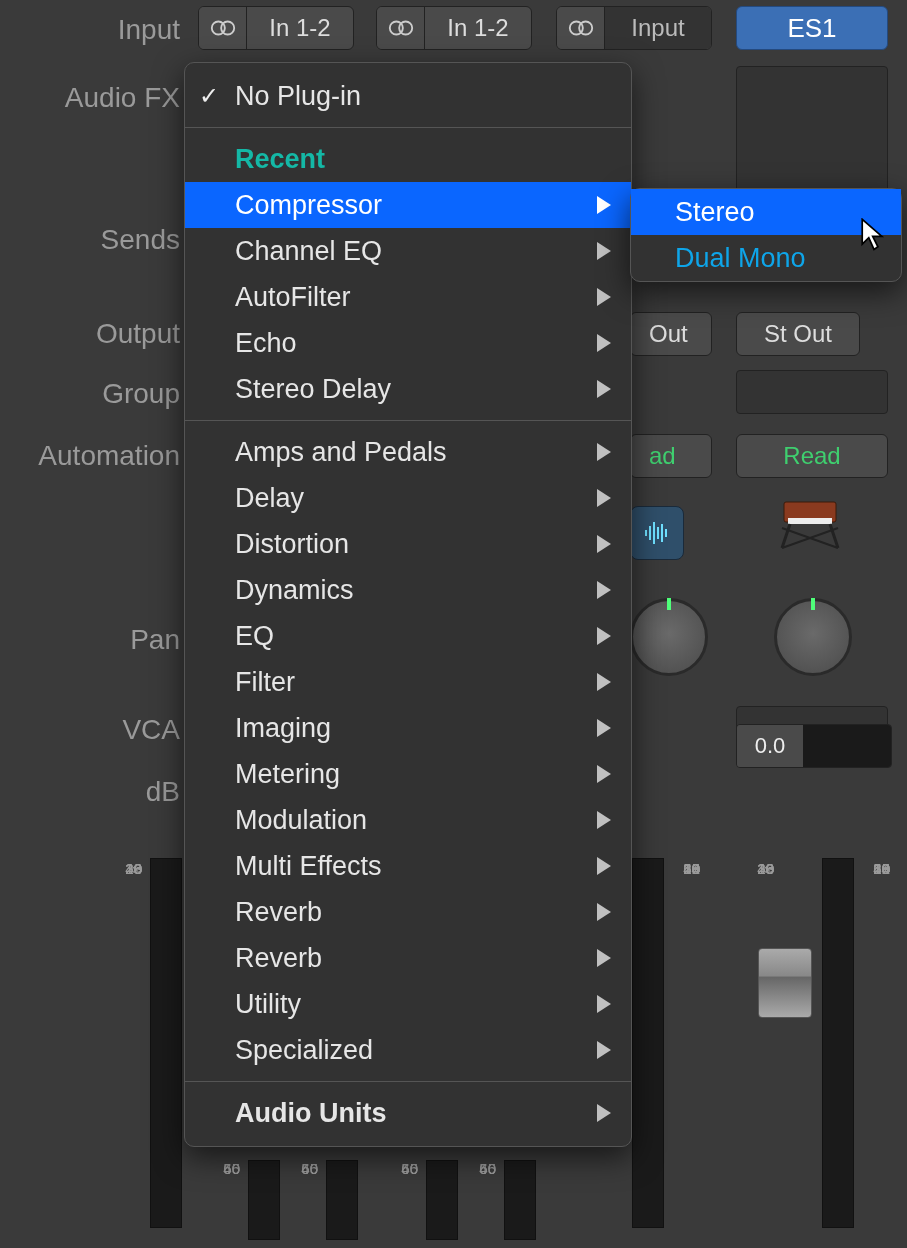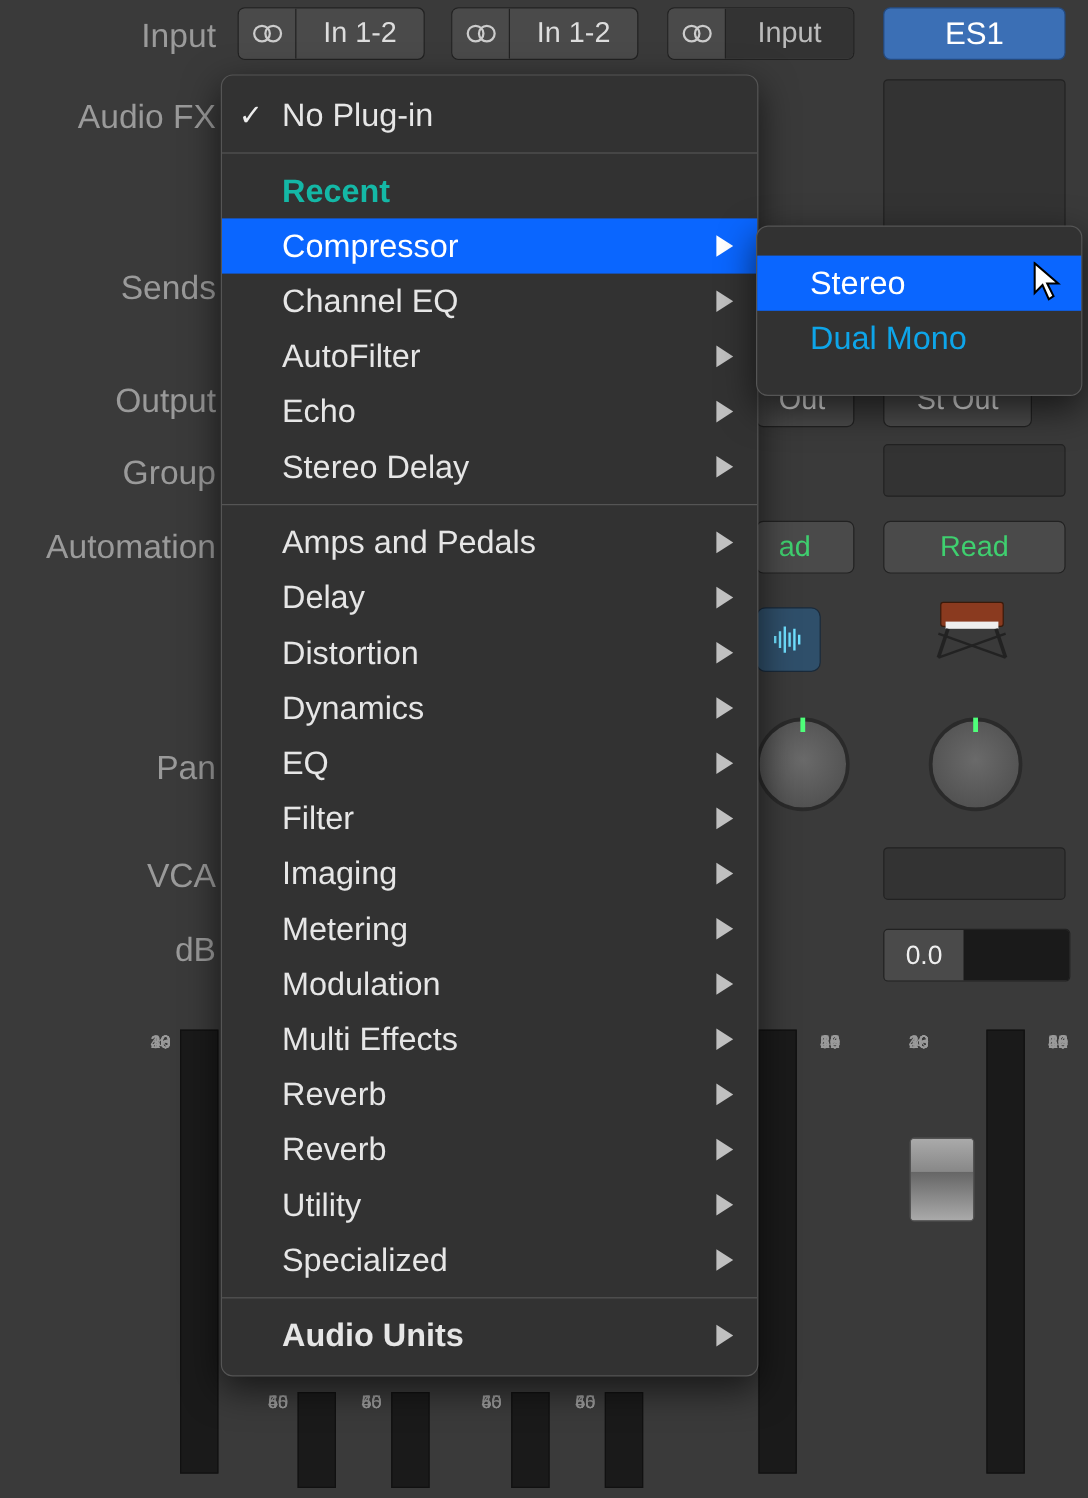--- a/index.html
+++ b/index.html
@@ -186,21 +186,21 @@
   .menu .sep { height: 1px; background: #555; margin: 8px 0; }
   .submenu {
     position: absolute;
     left: 630px;
     top: 188px;
     width: 272px;
     background: #323232;
     border: 1px solid #555;
     border-radius: 10px;
     box-shadow: 0 10px 30px rgba(0,0,0,0.6);
-    padding: 24px 0;
+    padding: 0 0;
   }
   .submenu .item {
     height: 46px;
     display: flex;
     align-items: center;
     padding-left: 44px;
     font-size: 27px;
     color: #0ea5e9;
   }
   .submenu .item.hover { background: #0a66ff; color: #fff; }
@@ -282,21 +282,21 @@
     <line x1="6" y1="52" x2="62" y2="32" stroke="#222" stroke-width="2"></line>
     <line x1="62" y1="52" x2="6" y2="32" stroke="#222" stroke-width="2"></line>
   </svg>
 </div>
 
 <div class="pan-knob" style="left:630px;top:598px"></div>
 <div class="pan-knob" style="left:774px;top:598px"></div>
 
 <div class="strip-well" style="left:736px;top:706px;width:152px;height:44px"></div>
 
-<div class="db-box" style="left:736px;top:774px">
+<div class="db-box" style="left:736px;top:724px">
   <div class="val">0.0</div>
   <div class="meter"></div>
 </div>
 
 <div class="scale-col" style="left:112px;top:860px;height:360px">
   <span class="tick" style="top:0">6</span>
   <span class="tick" style="top:40">3</span>
   <span class="tick" style="top:80">0</span>
   <span class="tick" style="top:120">3</span>
   <span class="tick" style="top:160">6</span>

